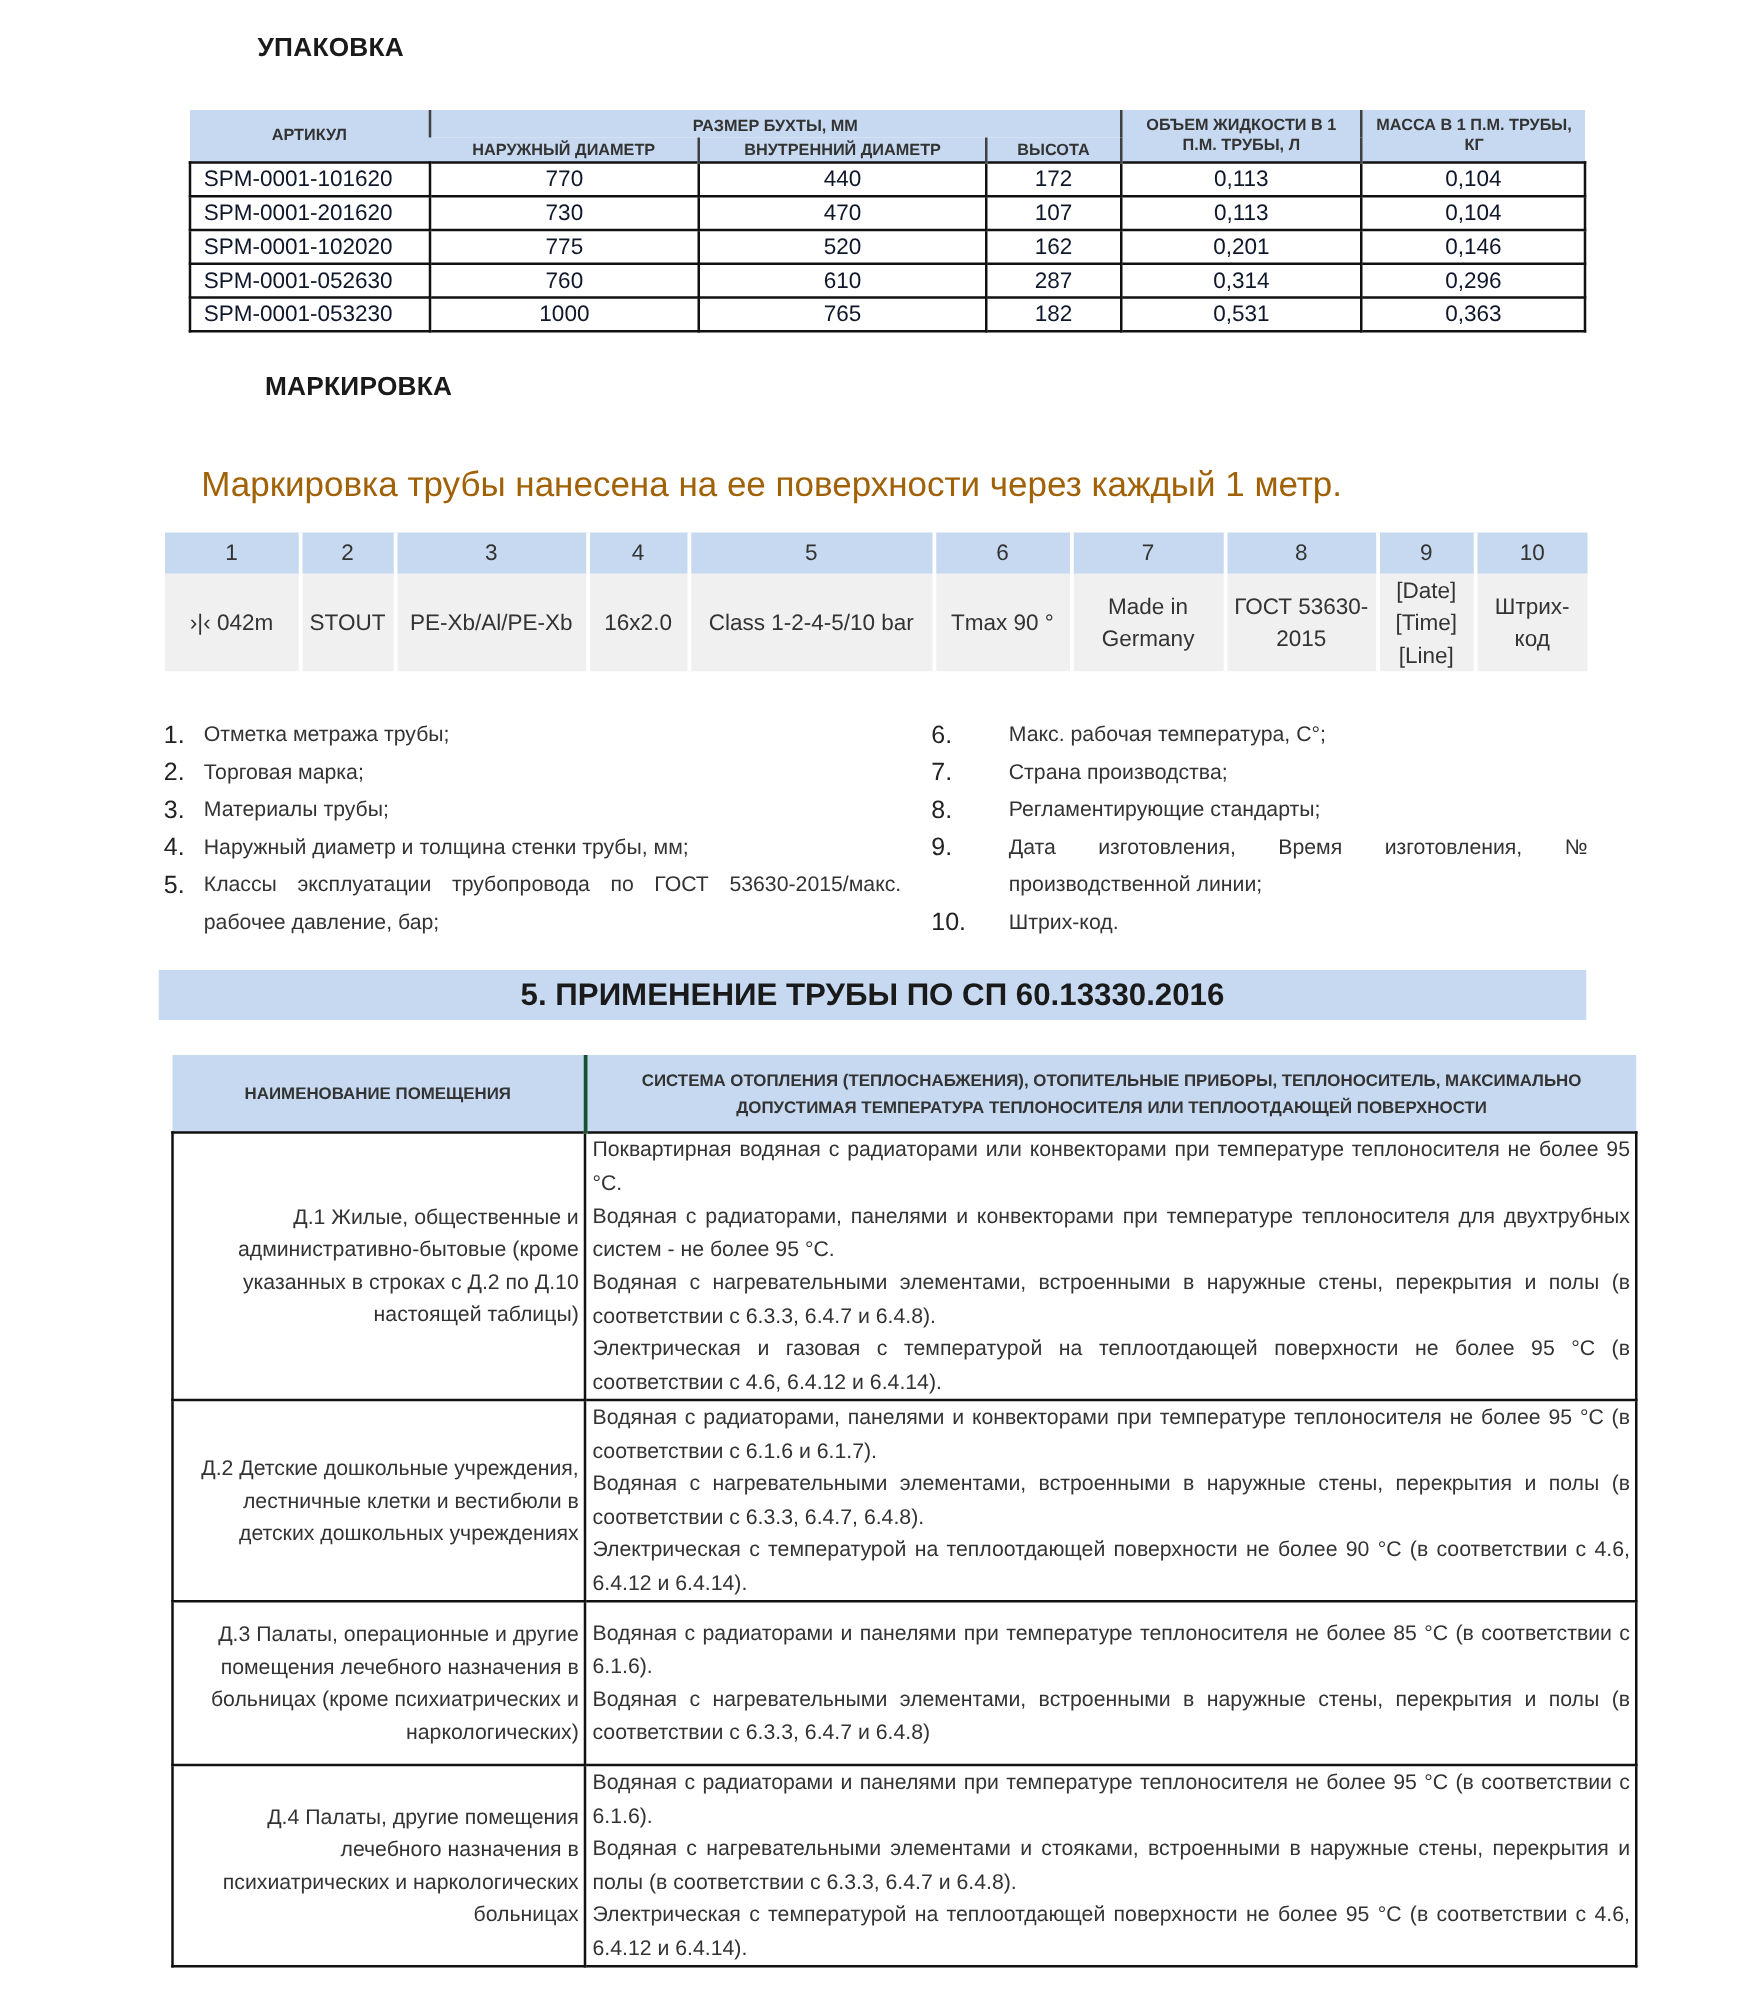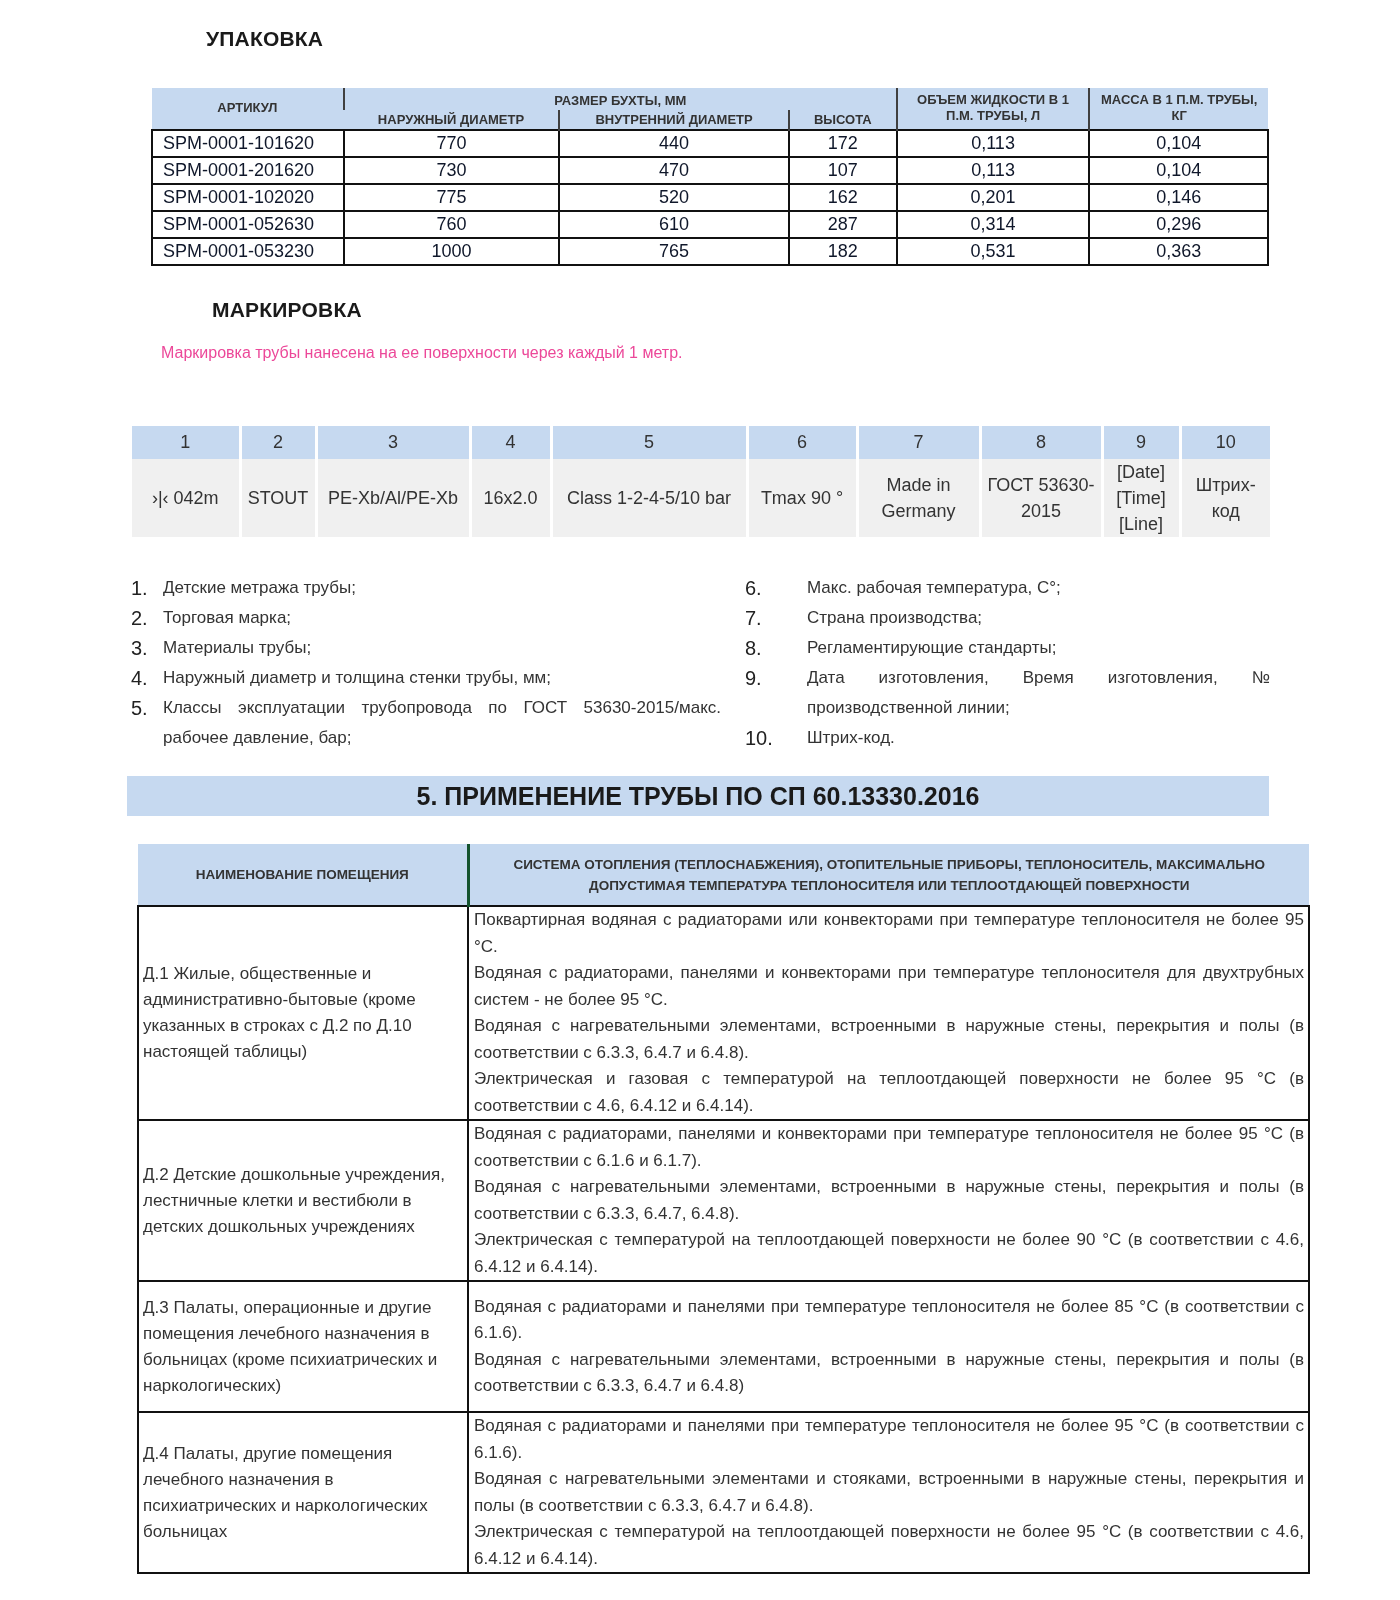--- a/index.html
+++ b/index.html
@@ -27,21 +27,21 @@
     .pack-table .hr2 th { height: 20px; vertical-align: middle; }
     .pack-table th.span2 { vertical-align: middle; height: 42px; }
     .pack-table td {
       border: 2px solid #111; height: 27px; text-align: center;
       color: #0f172a; font-size: 18px; padding: 0 4px;
     }
     .pack-table td.sku { text-align: left; padding-left: 10px; }
 
     
     .intro {
-      position: absolute; left: 161px; top: 344px; font-size: 16px; color: #ec4899;
+      position: absolute; left: 161px; top: 372px; font-size: 28px; color: #a16207;
     }
 
     
     .mark-table {
       position: absolute; left: 132px; top: 426px; width: 1138px;
       font-size: 18px;
     }
     .mark-table th {
       background: #c6d9f0; height: 33px; font-weight: normal; color: #333;
       font-size: 18px; text-align: center; border-left: 3px solid #fff;
@@ -76,21 +76,21 @@
       font-size: 17px; color: #333;
     }
     .app-table th {
       background: #c6d9f0; font-size: 13.5px; font-weight: bold; color: #333;
       text-align: center; line-height: 21px; padding: 2px 6px; height: 62px;
       border-left: 3px solid #14532d;
     }
     .app-table th:first-child { border-left: none; width: 330px; }
     .app-table td { border: 2px solid #111; vertical-align: middle; }
     .app-table td.room {
-      text-align: left; font-size: 17px; line-height: 26px; padding: 0 4px; width: 330px;
+      text-align: right; font-size: 17px; line-height: 26px; padding: 0 4px; width: 330px;
     }
     .app-table td.sys { padding: 0 4px 0 5px; }
     .app-table .line {
       text-align: justify; text-align-last: left; line-height: 26.5px; font-size: 17px;
     }
   </style>
 </head>
 <body>
 
 <div class="heading" style="left:206px; top:27px;">УПАКОВКА</div>
@@ -203,21 +203,21 @@
         <td>ГОСТ 53630-2015</td>
         <td style="padding: 0px 10px;">[Date] [Time] [Line]</td>
         <td>Штрих-код</td>
       </tr>
     </tbody>
 </table>
 
 <div class="legend legend-left" id="legend-left">
     <div class="item">
       <span class="num">1.</span>
-      <span class="txt">Детские метража трубы;</span>
+      <span class="txt">Отметка метража трубы;</span>
     </div>
     <div class="item">
       <span class="num">2.</span>
       <span class="txt">Торговая марка;</span>
     </div>
     <div class="item">
       <span class="num">3.</span>
       <span class="txt">Материалы трубы;</span>
     </div>
     <div class="item">

